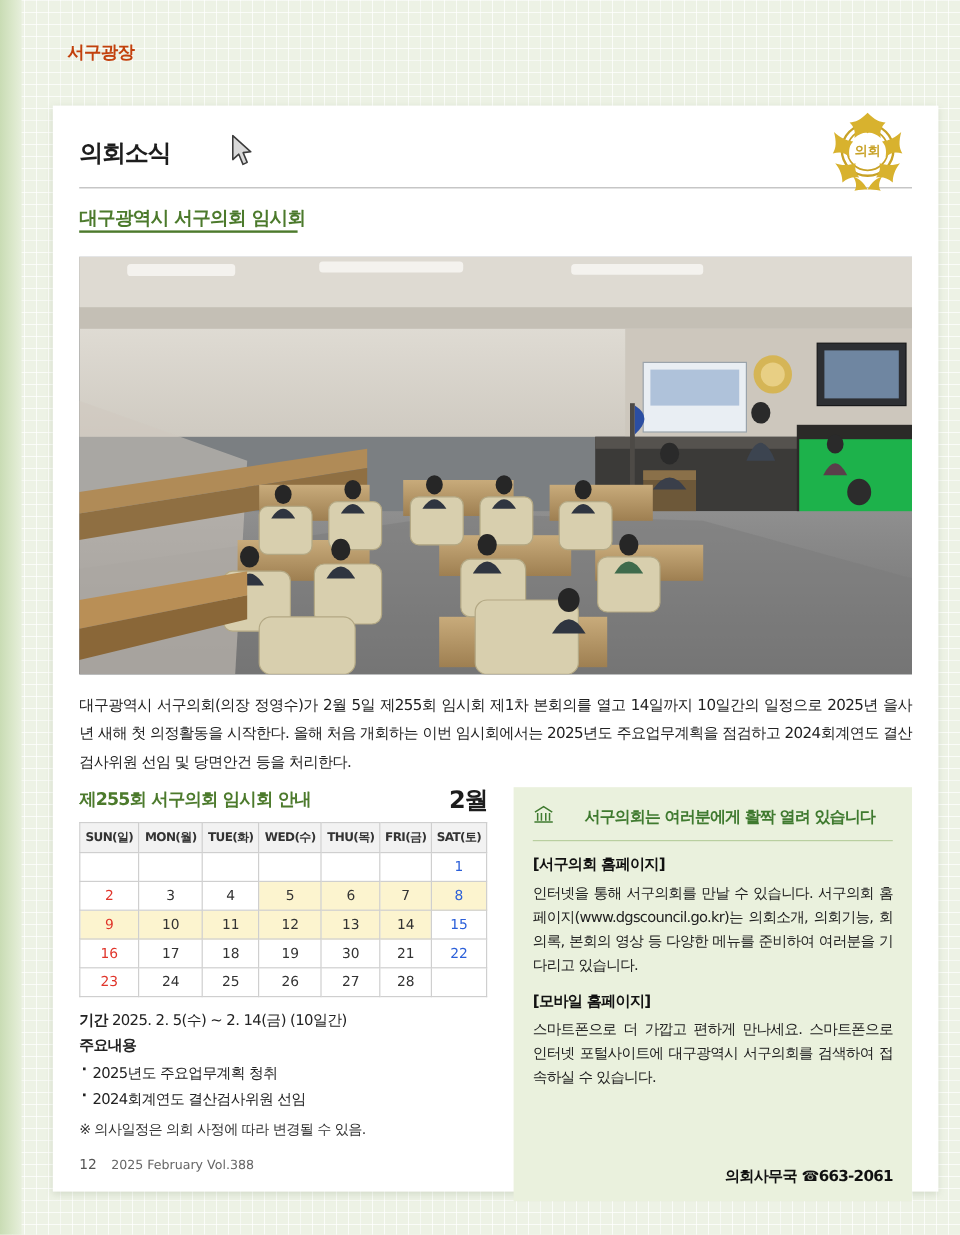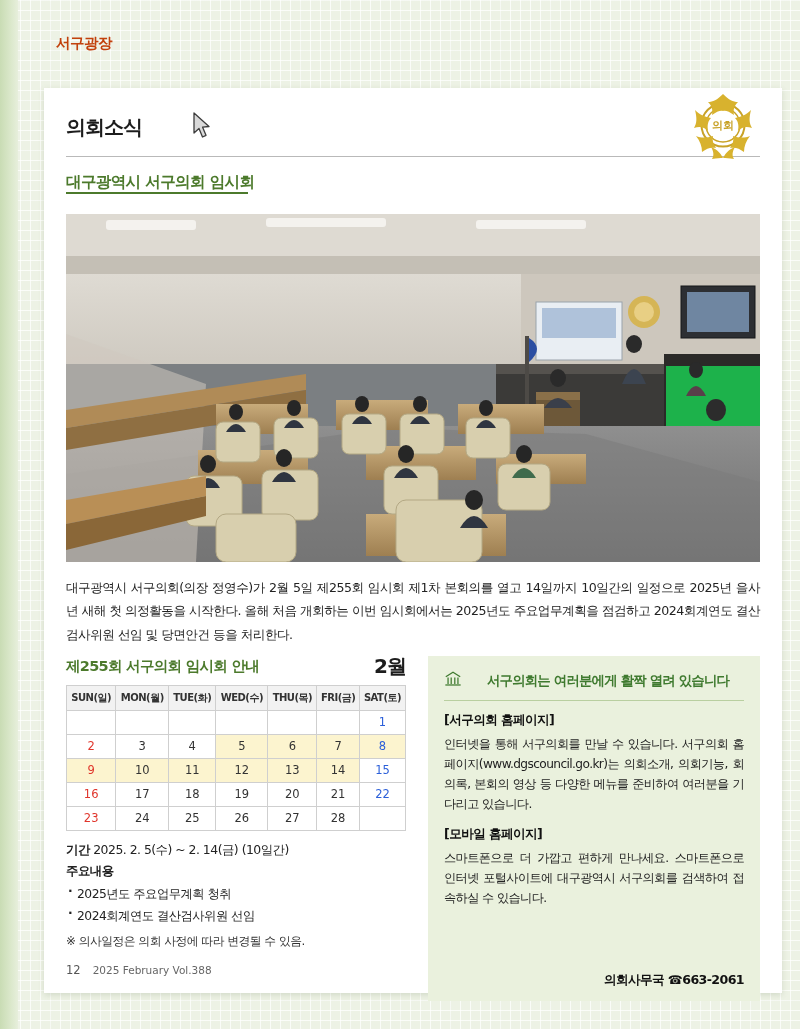--- a/index.html
+++ b/index.html
@@ -402,21 +402,21 @@
               <td class="hl">12</td>
               <td class="hl">13</td>
               <td class="hl">14</td>
               <td class="sat">15</td>
             </tr>
             <tr>
               <td class="sun">16</td>
               <td>17</td>
               <td>18</td>
               <td>19</td>
-              <td>20</td>
+              <td>30</td>
               <td>21</td>
               <td class="sat">22</td>
             </tr>
             <tr>
               <td class="sun">23</td>
               <td>24</td>
               <td>25</td>
               <td>26</td>
               <td>27</td>
               <td>28</td>

